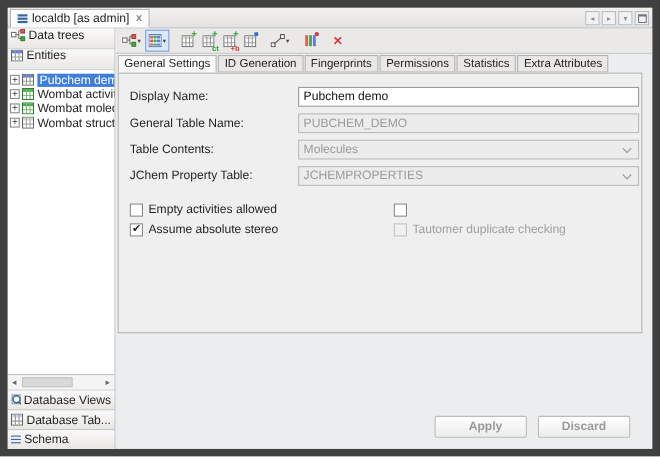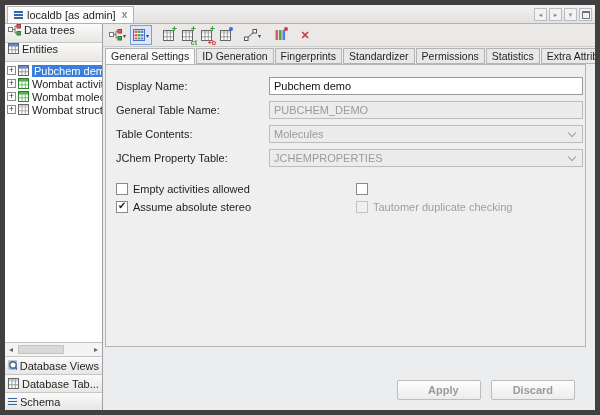--- a/index.html
+++ b/index.html
@@ -1,16 +1,16 @@
 <!DOCTYPE html>
 <html><head>
 <meta charset="utf-8">
 <style>
   html,body{margin:0;padding:0;background:#d6d9dd;}
-  .app{position:relative;width:600px;height:415px;box-sizing:border-box;border:5px solid #404040;
+  .app{position:relative;width:600px;height:415px;box-sizing:border-box;border:7px solid #404040;
        background:#ecebe9;font-family:"Liberation Sans",sans-serif;font-size:11px;color:#1f1f1f;
        display:flex;flex-direction:column;overflow:hidden;}
   
   .doc-tabbar{height:18px;flex:none;background:linear-gradient(#f4f2f0,#e4e2e0);
               border-bottom:1px solid #a9b3bf;display:flex;align-items:flex-end;}
   .doc-tab{display:flex;align-items:center;gap:4px;height:16px;margin-left:2px;padding:0 6px;
            background:#fcfcfc;border:1px solid #b3b3b3;border-bottom:none;}
   .hamburger{display:inline-flex;flex-direction:column;gap:1.5px;width:9px;}
   .hamburger i{display:block;height:1.5px;background:#3465a4;}
   .doc-close{color:#8a8a8a;font-size:10px;font-weight:bold;line-height:10px;margin-left:2px;}
@@ -49,21 +49,21 @@
   .tb-sub{position:absolute;bottom:-2px;right:-2px;color:#2f9e2f;font-size:7px;font-weight:bold;line-height:7px;}
   .tb-dot{position:absolute;top:1px;right:0;width:4px;height:4px;border-radius:50%;background:#3a6fd8;}
   .tb-dot.red{background:#d23c3c;}
   .tb-x{color:#d23c3c;font-size:11px;font-weight:bold;}
   .tb-gap{width:5px;flex:none;}
   
   .tabs-row{flex:none;display:flex;align-items:flex-end;padding:3px 8px 0 2px;height:14px;
             font-size:10.5px;white-space:nowrap;overflow:hidden;position:relative;z-index:2;}
   .tab{padding:1px 5px;border:1px solid #b4b4b4;background:#eae8e6;margin-right:1px;}
   .tab.active{background:#fafafa;margin-bottom:-1px;padding-bottom:2px;}
-  .tab-panel{flex:none;height:283px;box-sizing:border-box;border:1px solid #b4b4b4;background:#efefef;
+  .tab-panel{flex:none;height:237px;box-sizing:border-box;border:1px solid #b4b4b4;background:#efefef;
              margin:0 9px 0 2px;padding:12px 2px 0 10px;position:relative;z-index:1;}
   .form-row{display:flex;align-items:center;height:18px;margin-bottom:6px;}
   .form-label{width:153px;flex:none;}
   .field{flex:1;height:18px;box-sizing:border-box;border:1px solid #9b9b9b;background:#fff;
          font-family:"Liberation Sans",sans-serif;font-size:11px;padding:0 4px;color:#111;min-width:0;}
   input.field{outline:none;}
   .field.disabled{background:#ececec;border-color:#bcbcbc;color:#9a9a9a;}
   .select{display:flex;align-items:center;justify-content:space-between;}
   .chev{width:5px;height:5px;border-right:1.5px solid #9a9a9a;border-bottom:1.5px solid #9a9a9a;
         transform:rotate(45deg);margin:-3px 3px 0 0;flex:none;}
@@ -274,21 +274,20 @@
         <span class="tb-gap"></span>
         <div class="tb-btn">
           <span class="tb-x">✕</span>
         </div>
       </div>
 
       <div class="tabs-row">
         <span class="tab active">General Settings</span>
         <span class="tab">ID Generation</span>
         <span class="tab">Fingerprints</span>
-        <span class="tab">Standardizer</span>
         <span class="tab">Permissions</span>
         <span class="tab">Statistics</span>
         <span class="tab">Extra Attributes</span>
       </div>
 
       <div class="tab-panel">
         <div class="form-row">
           <span class="form-label">Display Name:</span>
           <input class="field" value="Pubchem demo" style="">
         </div>

